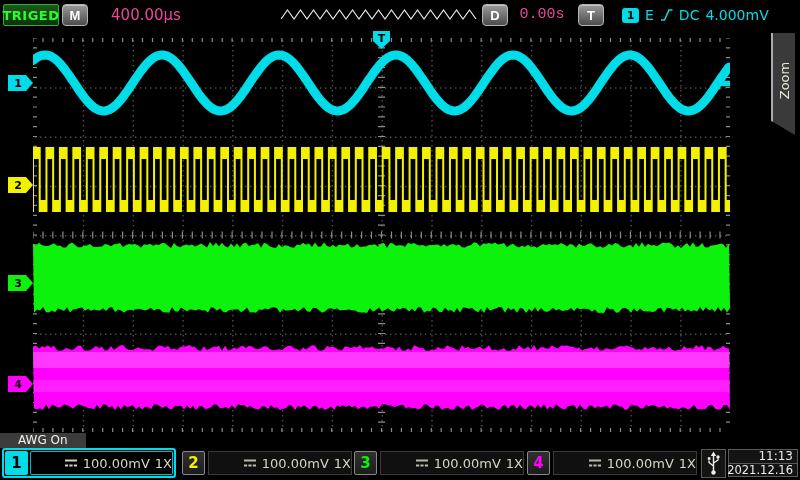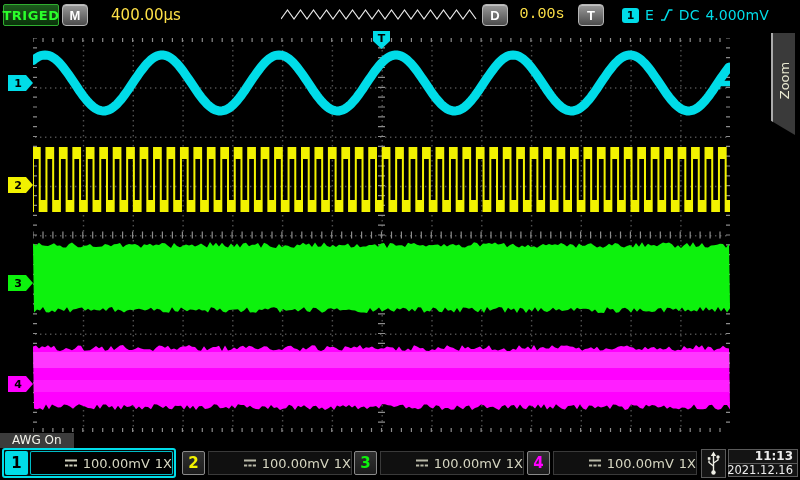--- a/index.html
+++ b/index.html
@@ -9,21 +9,21 @@
   .topbar{position:absolute;left:0;top:0;width:800px;height:30px;background:#000;}
   .triged{position:absolute;left:3px;top:4px;width:54px;height:20px;
           background:linear-gradient(#1c5a1c,#0a320a);border:1px solid #2fae2f;border-radius:2px;
           color:#2bff2b;font-size:13px;font-weight:bold;letter-spacing:.5px;
           display:flex;align-items:center;justify-content:center;}
   .sqbtn{position:absolute;top:4px;width:26px;height:22px;border-radius:4px;
          background:linear-gradient(#9a9a9a,#4c4c4c);border:1px solid #b5b5b5;
          color:#fff;font-weight:bold;font-size:13px;display:flex;align-items:center;justify-content:center;
          box-shadow:inset 0 1px 0 rgba(255,255,255,.4);padding:0;cursor:pointer;}
   .btn-m{left:62px;} .btn-d{left:482px;} .btn-t{left:578px;}
-  .readout{position:absolute;top:6px;color:#fde047;font-size:15px;text-align:center;}
+  .readout{position:absolute;top:6px;color:#ec4899;font-size:15px;text-align:center;}
   .timebase{left:92px;width:108px;}
   .hpos{left:512px;width:60px;font-family:Liberation Mono, monospace;}
   .acqbox{position:absolute;left:202px;top:2px;width:78px;height:26px;}
   .acqrow{box-sizing:border-box;width:100%;height:13px;background:#232323;border:1px solid #5a5a5a;
           color:#dedec6;font-size:9px;display:flex;align-items:center;justify-content:center;line-height:1;}
   .preview{position:absolute;left:281px;top:7px;}
   .triginfo{position:absolute;left:622px;top:4px;height:22px;display:flex;align-items:center;gap:6px;}
   .src-badge{width:17px;height:15px;background:#00dce8;border-radius:3px;color:#000;
              font-size:11px;font-weight:bold;display:flex;align-items:center;justify-content:center;}
   .trigtxt{color:#00dce8;font-size:14px;}
@@ -36,39 +36,39 @@
             clip-path:polygon(0 0,100% 0,100% 55%,50% 100%,0 55%);color:#000;font-size:11px;font-weight:bold;
             display:flex;justify-content:center;padding-top:1px;box-sizing:border-box;cursor:grab;}
   .trig-arrow{position:absolute;left:713px;top:77px;width:17px;height:13px;background:#00dce8;
               clip-path:polygon(100% 28%,42% 28%,42% 0,0 50%,42% 100%,42% 72%,100% 72%);cursor:grab;}
   .zoomtab{position:absolute;left:771px;top:33px;width:22px;height:102px;background:#3a3a3a;
            border-left:2px solid #ababab;clip-path:polygon(0 0,100% 0,100% 100%,0 86%);cursor:pointer;}
   .zoomtab span{position:absolute;left:-14px;top:40px;width:50px;text-align:center;color:#e8e8d0;font-size:13px;
                 transform:rotate(-90deg);display:block;}
   
   .awg{position:absolute;left:0;top:433px;height:15px;background:#3c3c3c;color:#f2f2ea;
-       font-size:12px;line-height:15px;padding:0 12px;}
+       font-size:12px;line-height:15px;padding:0 18px;}
   .bbar{position:absolute;left:0;top:448px;width:800px;height:32px;background:#000;}
   .cell{position:absolute;top:0;height:30px;display:flex;align-items:center;cursor:pointer;}
   .cell-sel{left:2px;width:174px;border:2px solid #00dce8;border-radius:3px;box-sizing:border-box;
             background:#050808;gap:2px;padding:1px;}
   .badge{width:23px;height:24px;border-radius:2px;font-size:15px;font-weight:bold;
          display:flex;align-items:center;justify-content:center;flex:none;}
   .badge-sel{color:#000;}
   .badge-un{background:#242424;border:1px solid #8a8a8a;box-sizing:border-box;background:linear-gradient(#303030,#1c1c1c);}
   .valbox{height:24px;display:flex;align-items:center;gap:5px;padding-left:5px;box-sizing:border-box;
           color:#d6d6c2;font-size:13px;flex:1;justify-content:flex-end;}
   .valbox-sel{border:1px solid rgba(0,220,232,.85);border-radius:2px;background:#000;}
   .valbox-un{border:1px solid #3a3a3a;background:#101010;}
   .usbbox{position:absolute;left:701px;top:1px;width:25px;height:29px;border:1px solid #5a5a5a;
           background:#141414;display:flex;align-items:center;justify-content:center;box-sizing:border-box;}
   .clock{position:absolute;left:728px;top:1px;width:70px;height:29px;}
   .clockrow{box-sizing:border-box;width:100%;height:14.5px;border:1px solid #5a5a5a;background:#141414;
             color:#ececec;display:flex;align-items:center;justify-content:flex-end;padding-right:4px;}
-  .clk-time{font-size:12px;font-weight:bold;padding-left:36px;}
+  .clk-time{font-size:12px;font-weight:normal;padding-left:36px;}
   .clk-date{font-size:11.5px;}
 </style>
 </head>
 <body>
 
 <div class="screen">
 
   <div class="topbar">
     <div class="triged">TRIGED</div>
     <button class="sqbtn btn-m">M</button>

